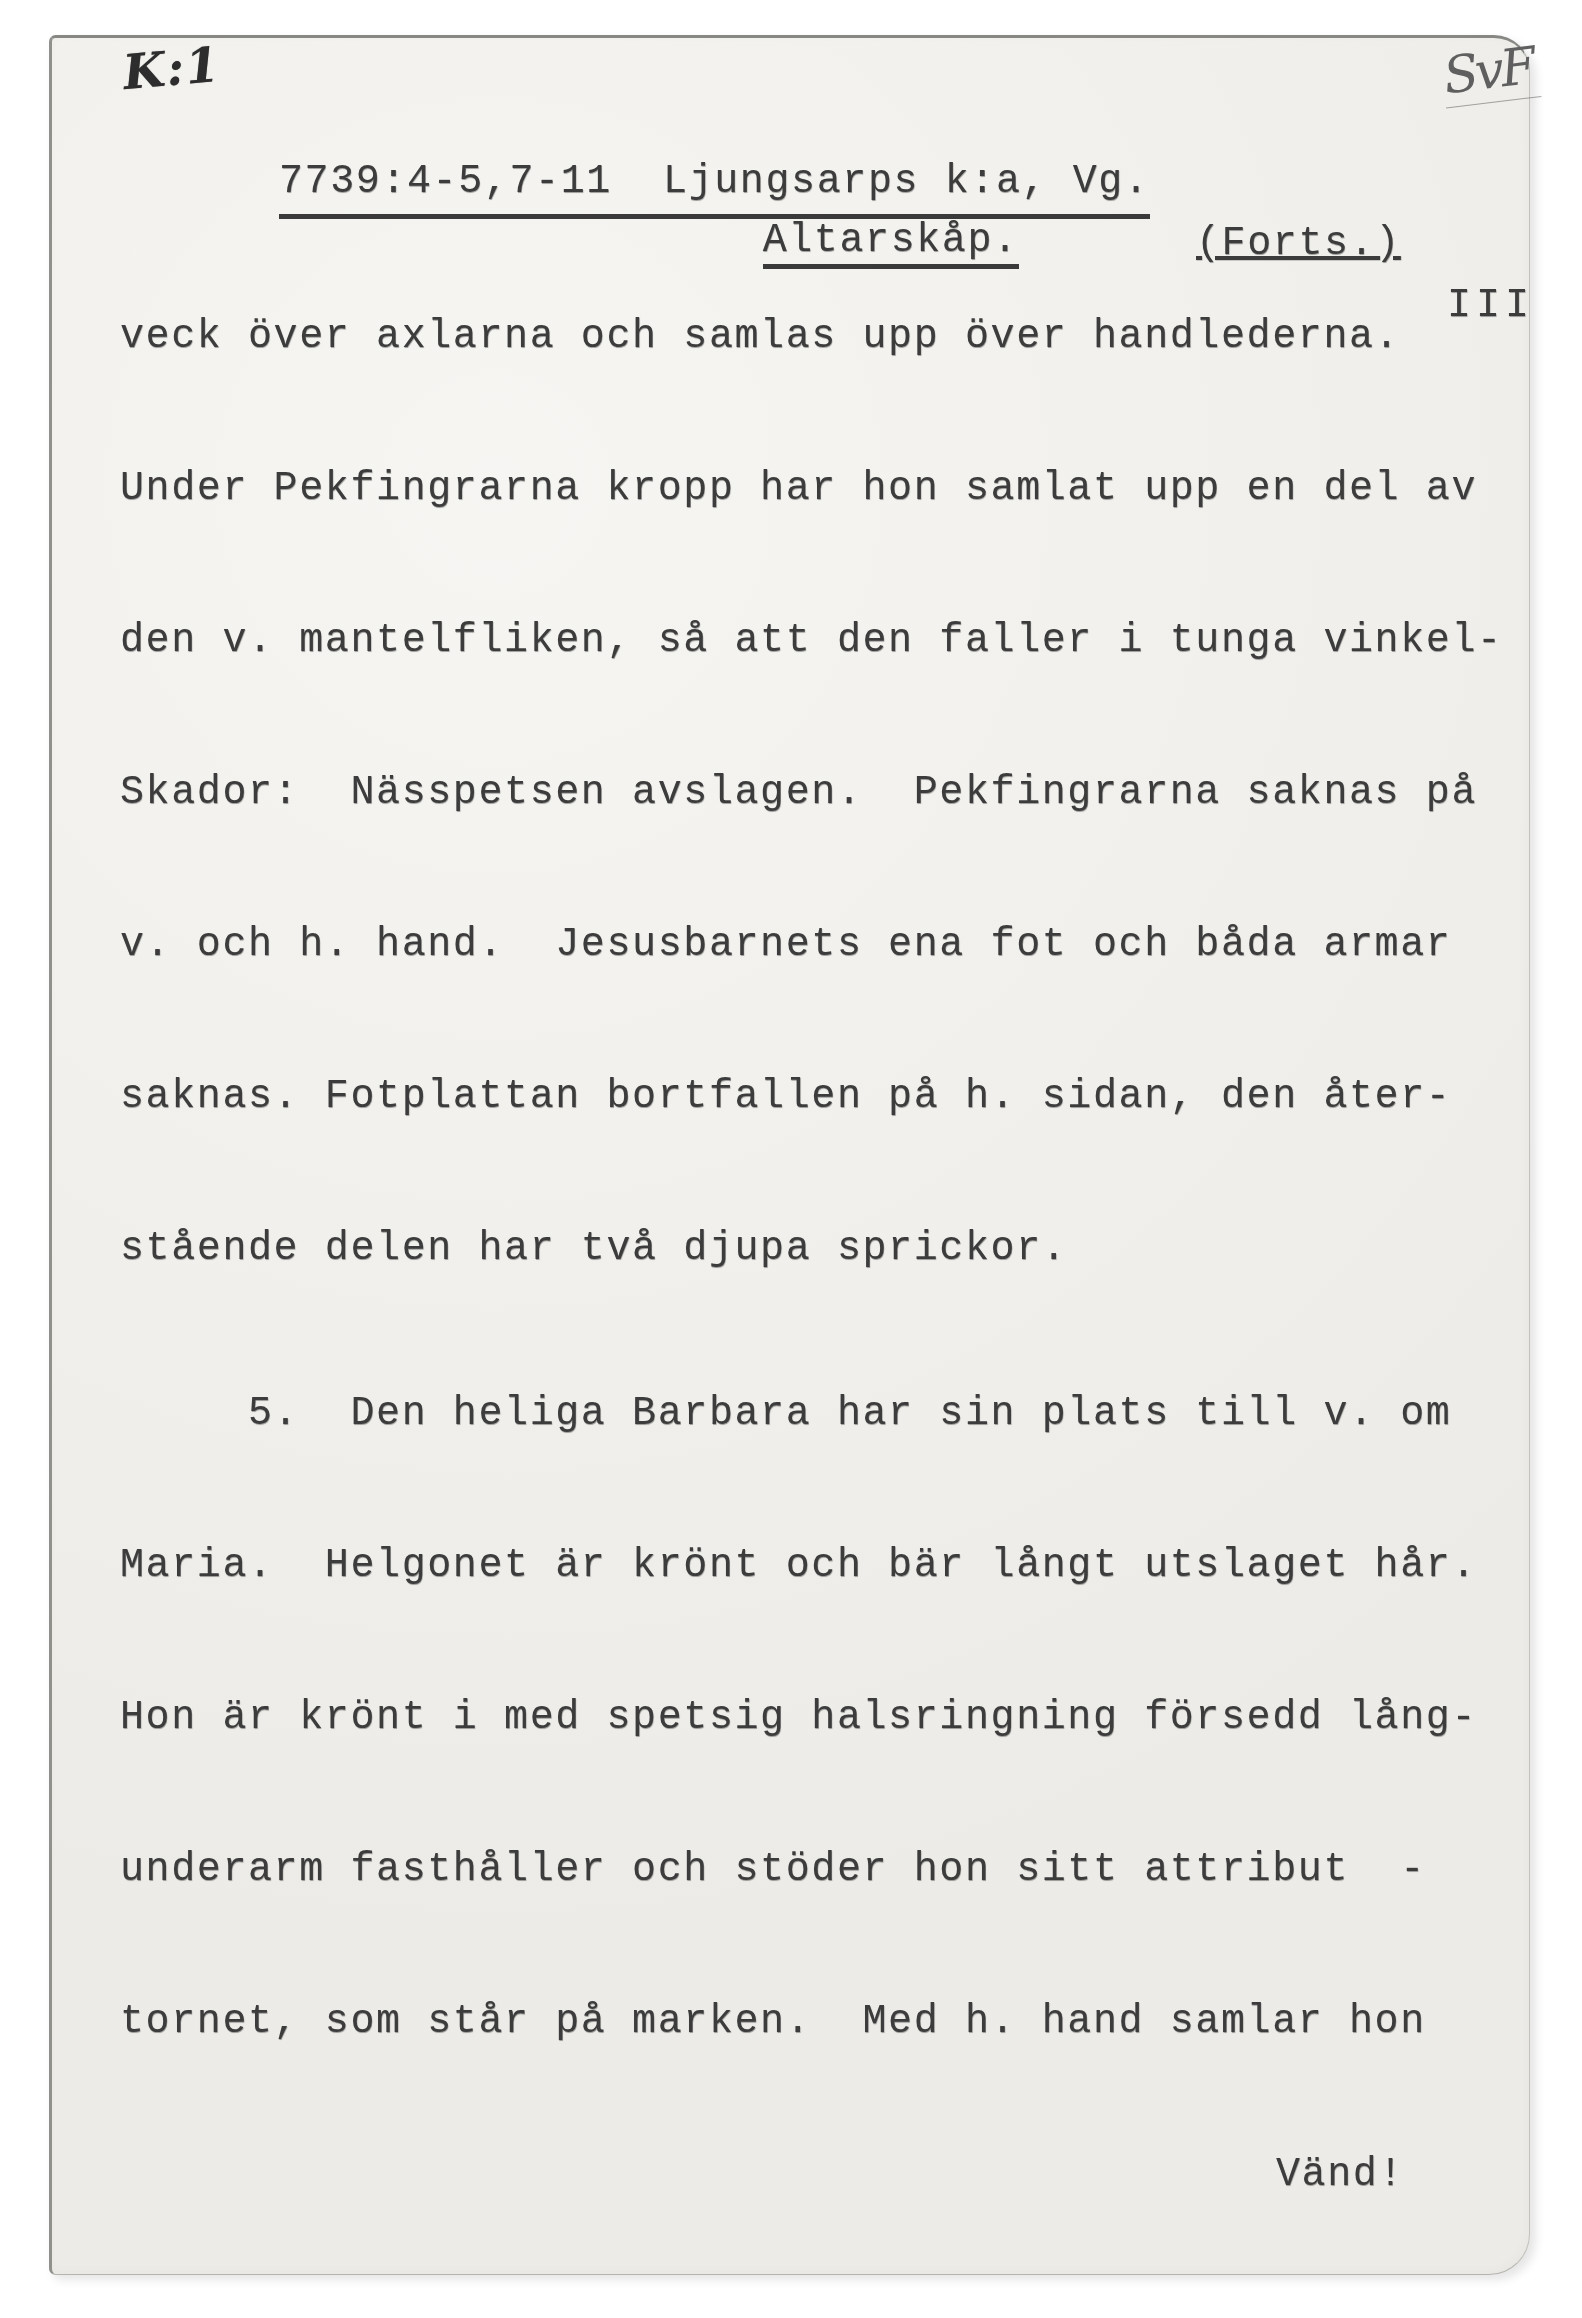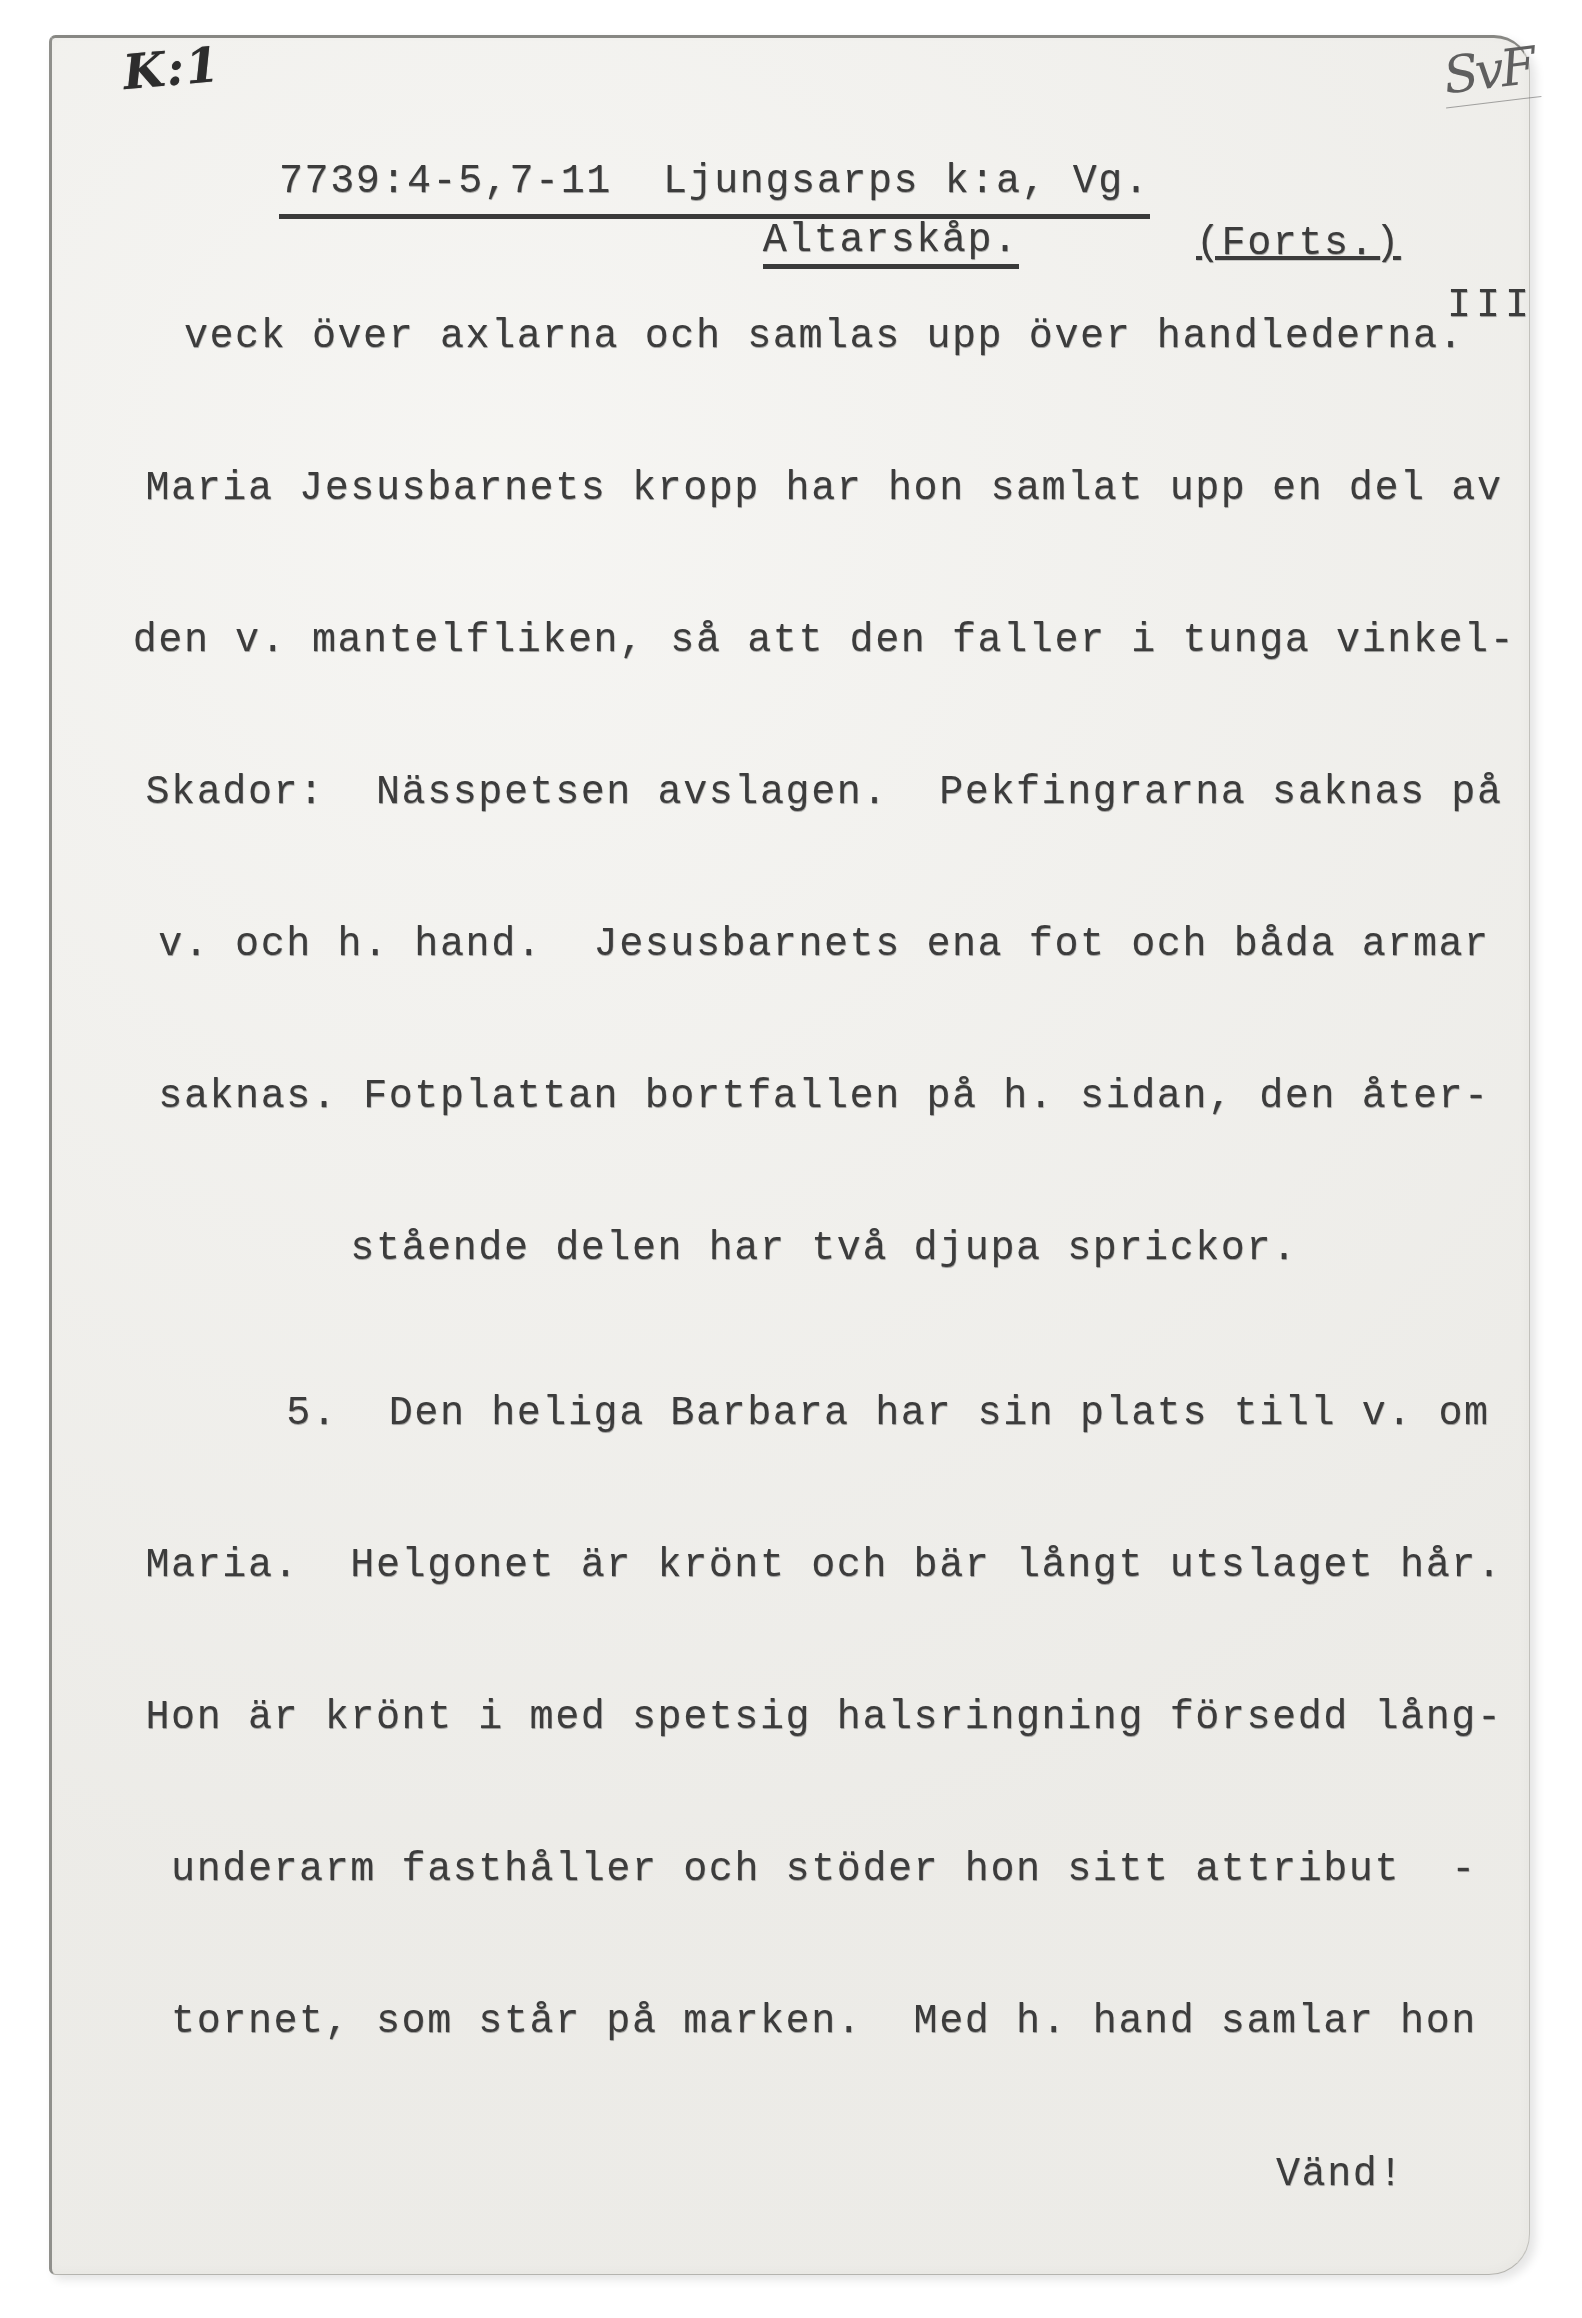--- a/index.html
+++ b/index.html
@@ -106,21 +106,20 @@
   }
   .body-text {
     position: absolute;
     left: 68px;
     top: 178px;
     width: 1408px;
   }
   .line {
     height: 62px;
     line-height: 62px;
-    text-align: center;
   }
   .gap-a { margin-top: 13px; }  
   .footer-line {
     position: absolute;
     left: 1224px;
     top: 2106px;
     height: 62px;
     line-height: 62px;
   }
 </style>
@@ -139,21 +138,21 @@
       <span class="header-forts">(Forts.)</span>
       <span class="header-roman">III</span>
     </div>
 
     <div class="subtitle-line tw">
       <span class="subtitle-text">Altarskåp.</span>
     </div>
 
     <div class="body-text tw">
       <div class="line">veck över axlarna och samlas upp över handlederna.</div>
-      <div class="line">Maria Jesusbarnets kropp har hon samlat upp en del av</div>
+      <div class="line">Under Pekfingrarna kropp har hon samlat upp en del av</div>
       <div class="line">den v. mantelfliken, så att den faller i tunga vinkel-</div>
       <div class="line">Skador:  Nässpetsen avslagen.  Pekfingrarna saknas på</div>
       <div class="line">v. och h. hand.  Jesusbarnets ena fot och båda armar</div>
       <div class="line">saknas. Fotplattan bortfallen på h. sidan, den åter-</div>
       <div class="line">stående delen har två djupa sprickor.</div>
       <div class="line gap-a">     5.  Den heliga Barbara har sin plats till v. om</div>
       <div class="line">Maria.  Helgonet är krönt och bär långt utslaget hår.</div>
       <div class="line">Hon är krönt i med spetsig halsringning försedd lång-</div>
       <div class="line">underarm fasthåller och stöder hon sitt attribut  -</div>
       <div class="line">tornet, som står på marken.  Med h. hand samlar hon</div>

